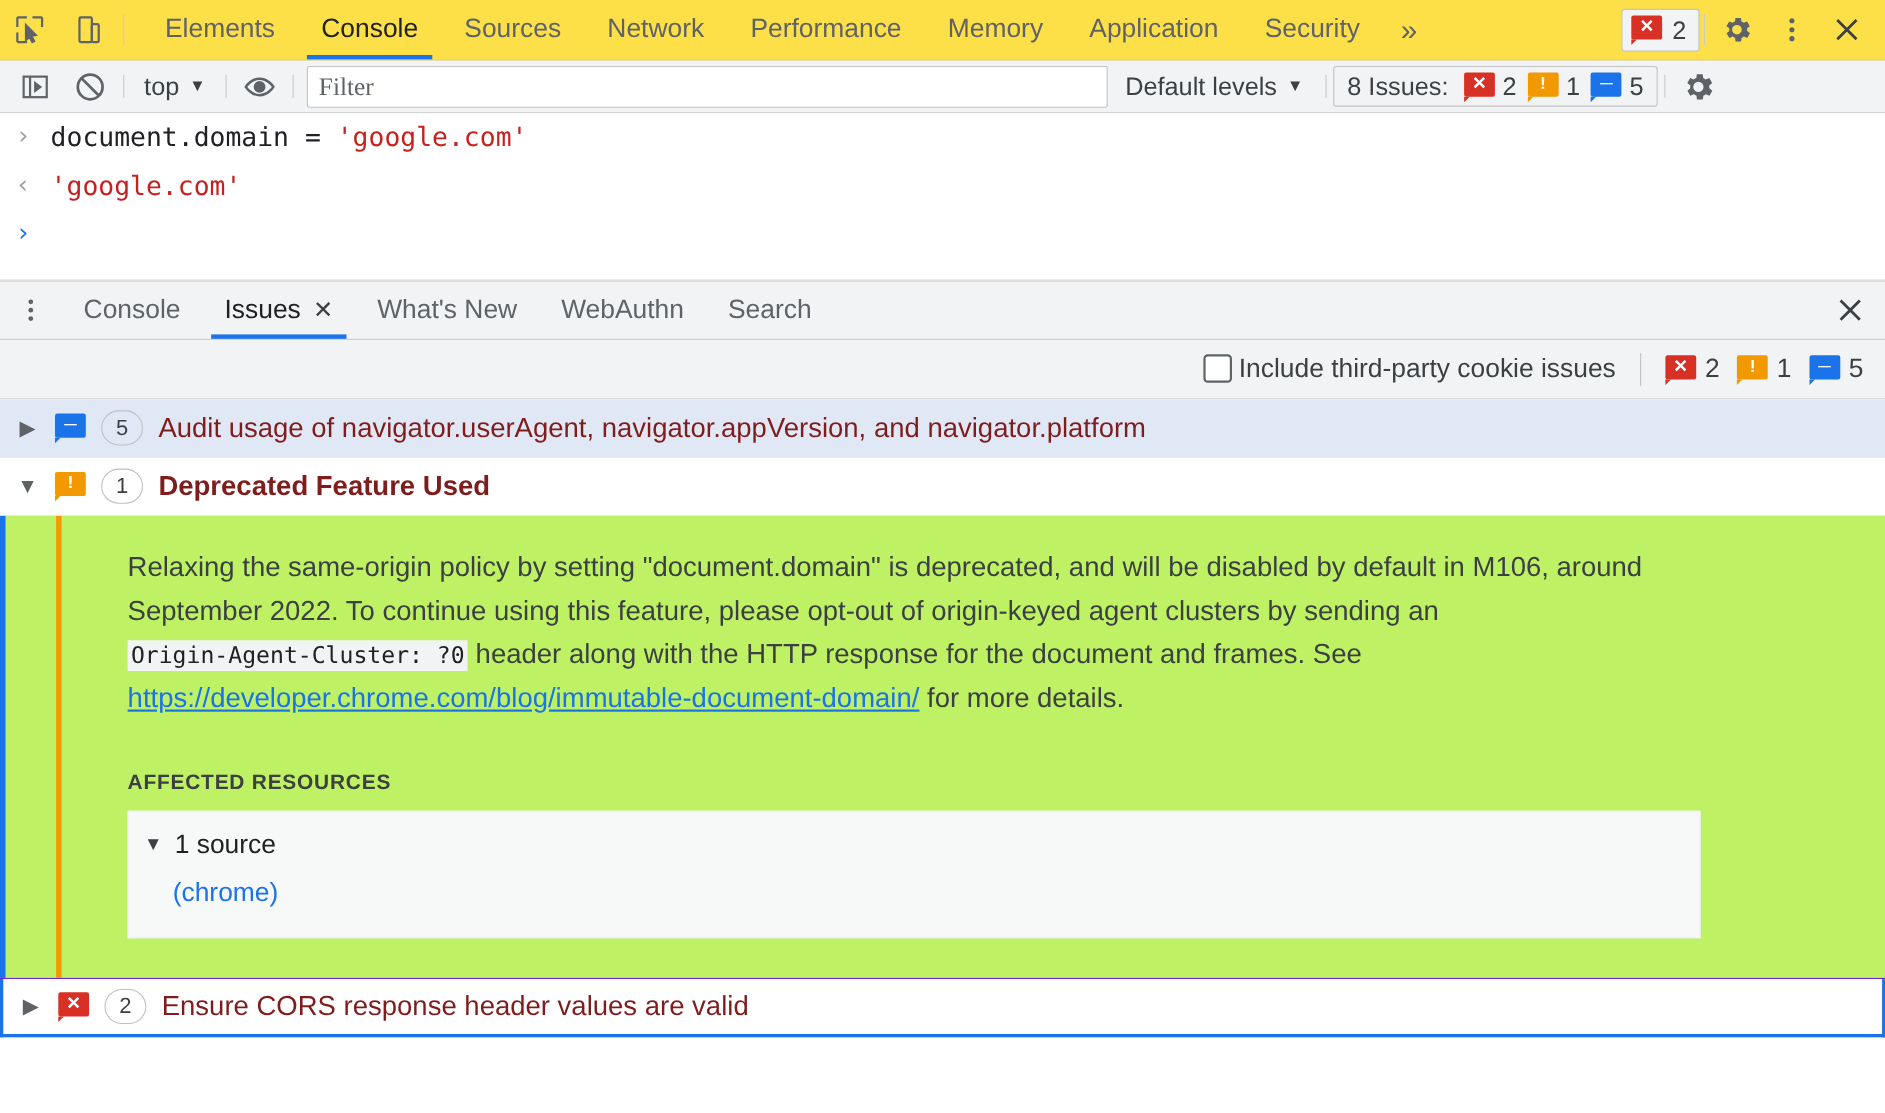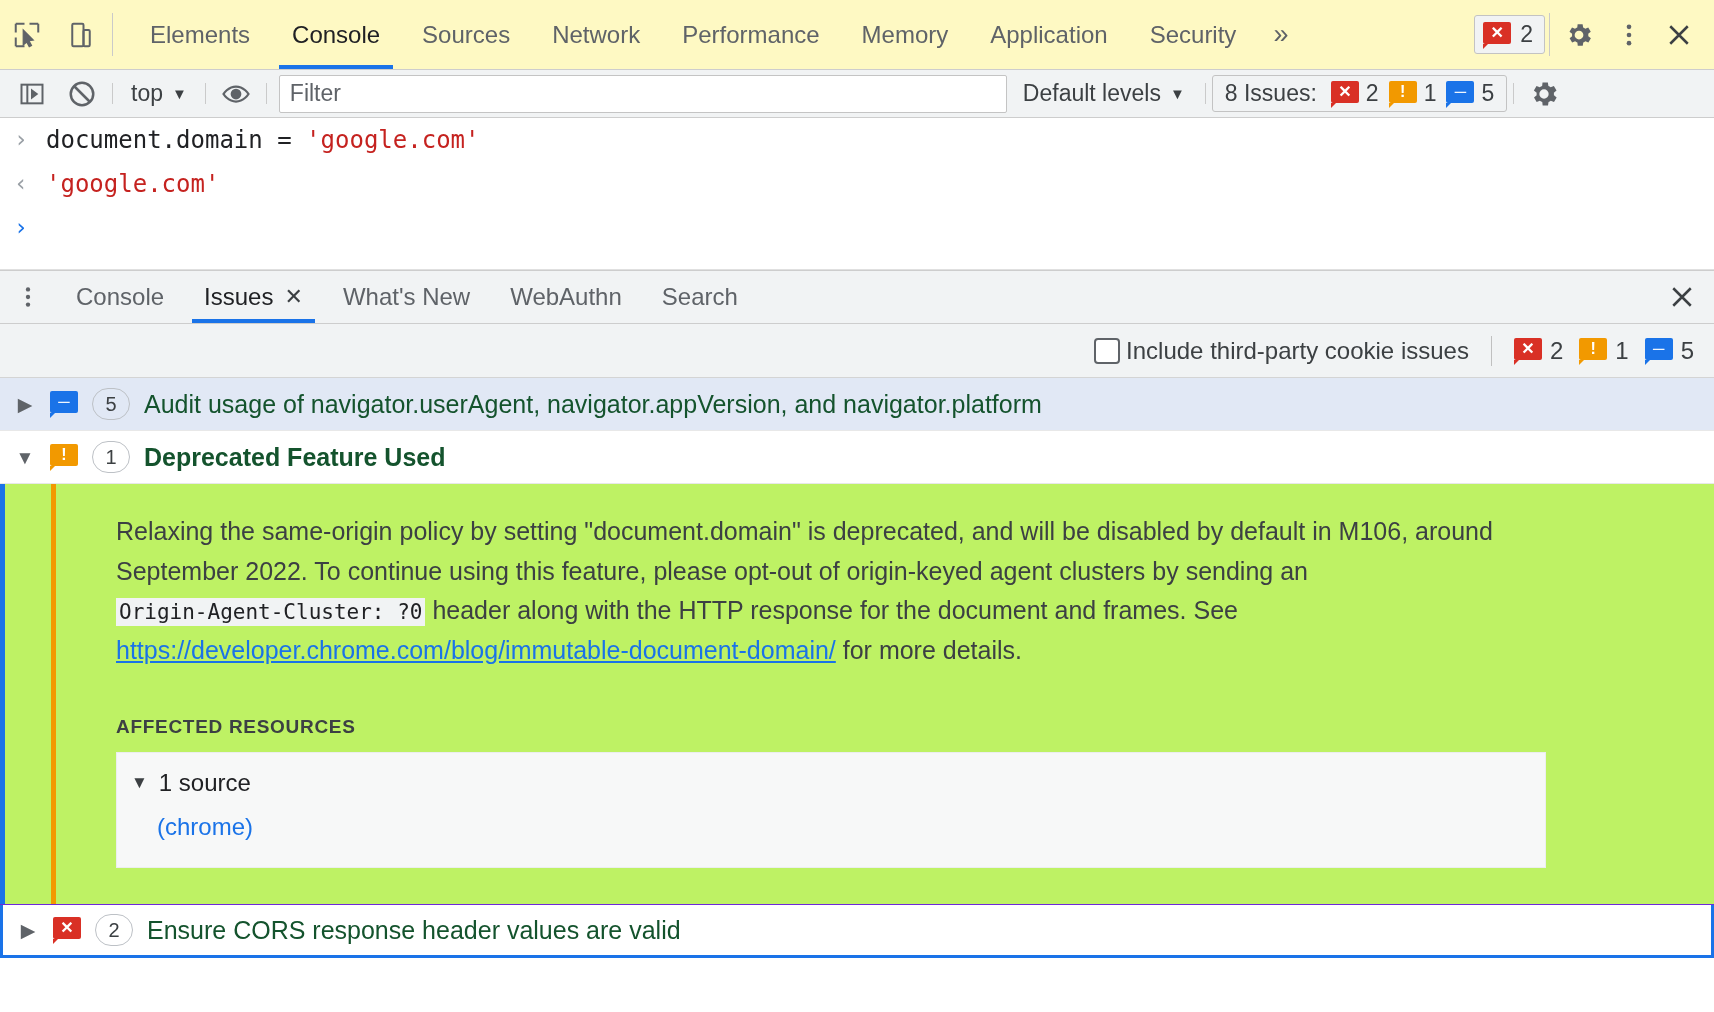--- a/index.html
+++ b/index.html
@@ -7,22 +7,22 @@
     width: 1714px; height: 1012px;
     background: #ffffff;
     font-family: "Liberation Sans", sans-serif;
     color: #202124;
     overflow: hidden;
   }
 
   
   .devtools-toolbar {
     position: relative;
-    height: 70px;
-    background: #fef9c3;
+    height: 55px;
+    background: #fde047;
     border-bottom: 1px solid #cdcdcd;
     display: flex;
     align-items: stretch;
   }
   .tool-btn {
     width: 54px;
     display: flex; align-items: center; justify-content: center;
     cursor: pointer;
   }
   .tool-btn svg { display: block; }
@@ -112,21 +112,21 @@
   .ctx-select .label { font-size: 23px; color: #3c4043; }
   .caret { font-size: 15px; color: #3c4043; line-height: 1; }
   .filter-input {
     flex: 0 0 728px;
     height: 38px;
     border: 1px solid #c4c4c4;
     background: #fff;
     padding: 0 10px;
     font-size: 23px;
     color: #3c4043;
-    font-family: Liberation Sans, sans-serif;
+    font-family: Liberation Serif, serif;
     border-radius: 2px;
     outline: none;
     margin-left: 6px;
   }
   .filter-input::placeholder { color: #5f6368; }
   .levels {
     display: flex; align-items: center; gap: 9px;
     padding: 0 14px; height: 40px; cursor: pointer; justify-content: space-between;
   }
   .levels .label { font-size: 23px; color: #3c4043; }
@@ -199,21 +199,21 @@
   
   .issues-toolbar {
     height: 54px;
     background: #f1f3f4;
     border-bottom: 1px solid #d4d4d4;
     display: flex; align-items: center;
     justify-content: flex-end;
     padding-right: 20px;
     gap: 16px;
   }
-  .cb-row { display: flex; align-items: center; gap: 6px; cursor: pointer; }
+  .cb-row { display: flex; align-items: flex-start; gap: 6px; cursor: pointer; }
   .cbox {
     width: 26px; height: 26px;
     border: 2px solid #5f6368; border-radius: 4px;
     background: #fff;
   }
   .cb-row .label { font-size: 24px; color: #3c4043; }
   .tb-sep { width: 1px; height: 30px; background: #c0c0c0; margin: 0 6px; }
   .count-grp { display: flex; align-items: center; gap: 8px; }
   .count-grp .n { font-size: 24px; color: #3c4043; }
 
@@ -233,21 +233,21 @@
     font-size: 19px; color: #5f6368; line-height: 1;
     display: flex; align-items: center; justify-content: center;
   }
   .pill {
     min-width: 38px; height: 32px;
     border: 1px solid #bdc1c6; border-radius: 16px;
     display: flex; align-items: center; justify-content: center;
     font-size: 20px; color: #3c4043;
     padding: 0 9px;
   }
-  .issue-title { font-size: 25px; color: #14532d; }
+  .issue-title { font-size: 25px; color: #7f1d1d; }
   .issue-title.bold { font-weight: bold; }
 
   
   .issue-detail {
     display: flex;
     border-bottom: 1px solid #6d28d9;
     background: #bef264;
   }
   .detail-bars { display: flex; flex: 0 0 80px; }
   .bar-blue { width: 5px; background: #1a73e8; }

